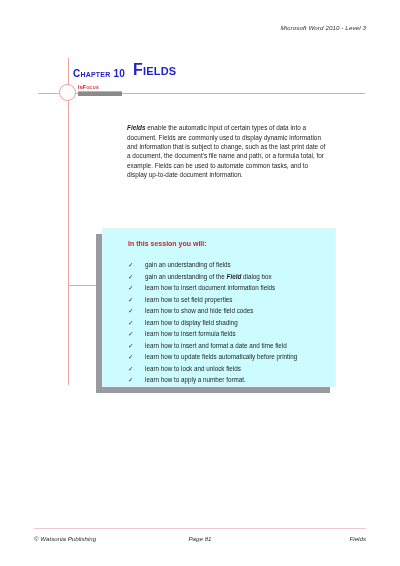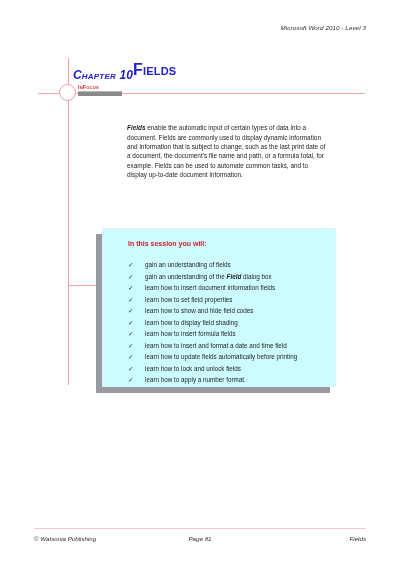--- a/index.html
+++ b/index.html
@@ -32,22 +32,22 @@
     position:absolute;left:68px;top:285px;width:50px;height:1px;
     background:#f0a3a3;
   }
   .circle{
     position:absolute;left:59px;top:84px;width:17px;height:17px;
     border:1px solid #ef9a9a;border-radius:50%;
     background:#ffffff;box-sizing:border-box;
   }
   .chapter-label{
     position:absolute;left:73px;top:68px;
-    font-size:12px;font-weight:bold;color:#2222cc;
-    font-variant:small-caps;letter-spacing:.2px;white-space:nowrap;font-style:italic;
+    font-size:10px;font-weight:bold;color:#2222cc;
+    font-variant:small-caps;letter-spacing:.2px;white-space:nowrap;
   }
   .chapter-title{
     position:absolute;left:133px;top:61px;
     font-size:16px;font-weight:bold;color:#2222cc;
     font-variant:small-caps;letter-spacing:.2px;white-space:nowrap;
   }
   .logo{position:absolute;left:78px;top:84px;width:44px;height:12px;}
   .logo-text{
     position:absolute;left:0;top:0;
     font-size:5.2px;font-weight:bold;color:#d2202a;

